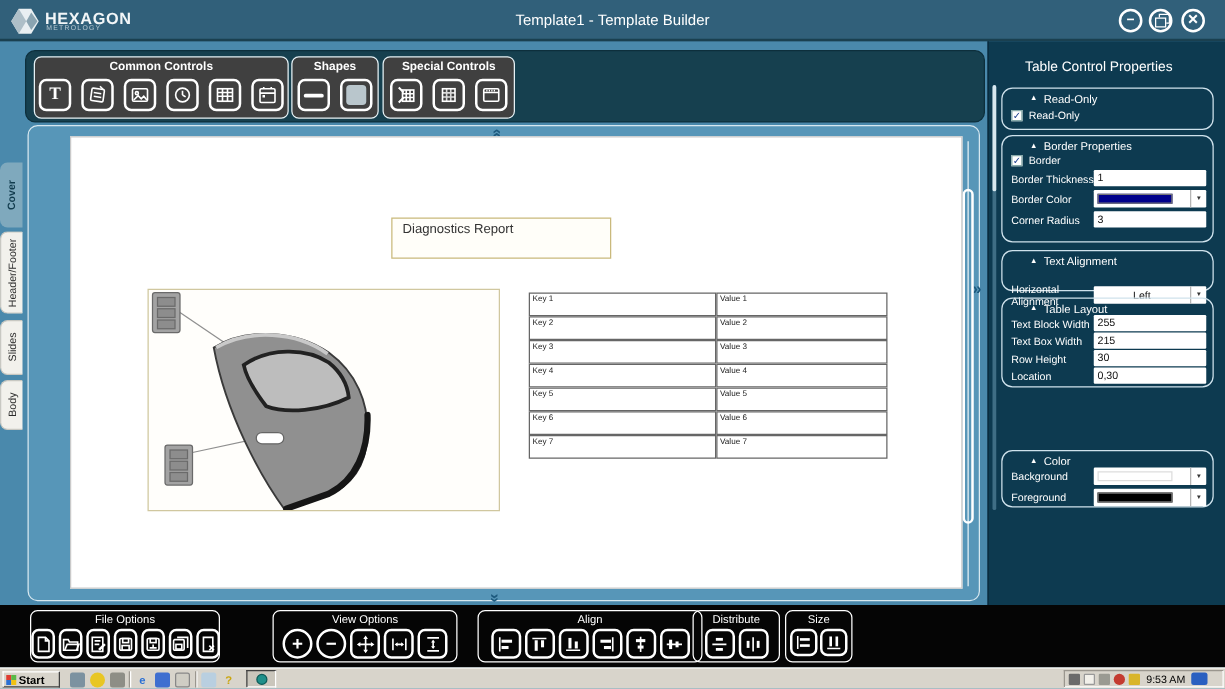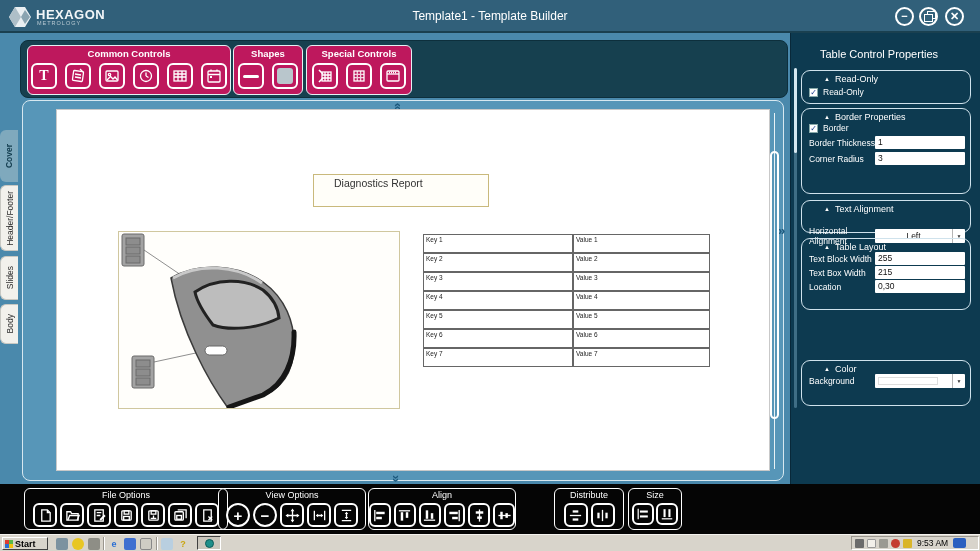--- a/index.html
+++ b/index.html
@@ -14,21 +14,21 @@
   .brand-sub { position:absolute; left:37px; top:20px; color:#b8c9d2; font-size:5.5px; letter-spacing:1px; }
   .app-title { position:absolute; left:0; top:9px; width:980px; text-align:center; color:#ffffff; font-size:12px; }
   .winbtn { position:absolute; top:7px; width:19px; height:19px; border:2px solid #fff; border-radius:50%; color:#fff;
             display:flex; align-items:center; justify-content:center; font-size:11px; font-weight:bold; line-height:1; cursor:default; }
   .restore-glyph{position:relative;width:10px;height:9px;}
   .restore-glyph::before{content:"";position:absolute;left:3px;top:-1px;width:7px;height:6px;border:1px solid #fff;}
   .restore-glyph::after{content:"";position:absolute;left:0;top:2px;width:7px;height:6px;border:1px solid #fff;background:#31607a;}
 
   
   .top-toolbar { position:absolute; left:20px; top:40px; width:768px; height:58px; background:#16404f; border:1px solid #0d2f3c; border-radius:8px; }
-  .tgroup { position:absolute; top:4px; height:50px; background:#be185d; border:1px solid #e6f1f5; border-radius:6px; }
+  .tgroup { position:absolute; top:4px; height:50px; background:#404040; border:1px solid #e6f1f5; border-radius:6px; }
   .tgroup-label { text-align:center; color:#fff; font-size:9.5px; font-weight:bold; margin-top:2px; }
   .tbtn-row { display:flex; gap:8px; justify-content:center; margin-top:4px; }
   .tbtn { width:26px; height:26px; border:2px solid #fff; border-radius:6px; display:flex; align-items:center; justify-content:center; color:#fff; background:transparent; }
   .tbtn svg { stroke:#fff; fill:none; stroke-width:1.3; }
   .glyph-T { font-size:14px; font-weight:bold; color:#fff; font-family:"Liberation Serif", serif; }
   .line-glyph { width:16px; height:3px; background:#fff; border-radius:2px; }
   .rect-glyph { width:16px; height:16px; background:#b9c6cc; border-radius:3px; }
 
   
   .side-tab { position:absolute; left:0; width:18px; border-radius:6px 0 0 6px; display:flex; align-items:center; justify-content:center; }
@@ -37,21 +37,21 @@
   .side-tab.active span { color:#123c4e; font-weight:bold; }
   .side-tab.inactive { background:#f2f1ec; border:1px solid #c8c8c2; border-right:none; }
 
   
   .surround { position:absolute; left:22px; top:100px; width:762px; height:381px; background:#5796b8; border:1px solid #d7e8f0; border-radius:8px; }
   .page { position:absolute; left:33px; top:8px; width:714px; height:362px; background:#ffffff; border:1px solid #c9c9c9; }
   .chev { color:#1d5a7e; font-size:13px; font-weight:bold; }
   .vtrack { position:absolute; left:751px; top:12px; width:1px; height:356px; background:#e8f2f6; }
   .vthumb { position:absolute; left:747px; top:50px; width:9px; height:268px; border:2px solid #ffffff; border-radius:5px; }
 
-  .canvas-textbox { position:absolute; border:1px solid #c9b97c; background:#fffef9; font-size:10.5px; color:#333; padding:2px 20px; }
+  .canvas-textbox { position:absolute; border:1px solid #c9b97c; background:#fffef9; font-size:10.5px; color:#333; padding:2px 8px; }
   .canvas-image { position:absolute; border:1px solid #d0c79f; background:#fffefb; }
 
   .attr-table { position:absolute; }
   .attr-hrow { display:flex; }
   .attr-hcell1 { width:150px; height:17px; background:#c4c4c4; border:1px solid #555; font-family:"Liberation Serif", serif; font-size:11px; color:#111; padding:0 3px; }
   .attr-hcell2 { width:137px; height:17px; background:#fff; border:1px solid #999; border-left:none; }
   .attr-row { display:flex; }
   .attr-cell { background:#fff; border:1px solid #666; font-size:6.5px; color:#222; padding:1px 2px; height:19px; }
   .attr-key { width:150px; }
   .attr-val { width:137px; }
@@ -312,20 +312,28 @@
         </div>
       <div class="frow" style="margin-top:1px">
         <span class="cb checked"></span>
         <span class="flabel">Border</span>
       </div>
       <div class="frow">
         <span class="flabel">Border Thickness</span>
         <span class="tinput">1</span>
       </div>
       <div class="frow">
+        <span class="flabel">Border Color</span>
+        <span class="dropdown">
+          <span class="swatch" style="background: rgb(0, 0, 139);"></span>
+          <span style="flex:1"></span>
+          <span class="dd-arrow">▼</span>
+        </span>
+      </div>
+      <div class="frow">
         <span class="flabel">Corner Radius</span>
         <span class="tinput">3</span>
       </div>
     </div>
 
     <div class="section" style="top:167px;height:33px">
       <div class="sec-head">
           <span class="tri">▲</span>
           <span>Text Alignment</span>
         </div>
@@ -343,20 +351,24 @@
           <span class="tri">▲</span>
           <span>Table Layout</span>
         </div>
       <div class="frow" style="margin-top:0">
         <span class="flabel">Text Block Width</span>
         <span class="tinput">255</span>
       </div>
       <div class="frow" style="margin-top:1px">
         <span class="flabel">Text Box Width</span>
         <span class="tinput">215</span>
+      </div>
+      <div class="frow" style="margin-top:1px">
+        <span class="flabel">Row Height</span>
+        <span class="tinput">30</span>
       </div>
       <div class="frow" style="margin-top:1px">
         <span class="flabel">Location</span>
         <span class="tinput">0,30</span>
       </div>
     </div>
 
 
     <div class="section" style="top:327px;height:46px">
       <div class="sec-head">
@@ -364,25 +376,33 @@
           <span>Color</span>
         </div>
       <div class="frow" style="margin-top:0">
         <span class="flabel">Background</span>
         <span class="dropdown">
           <span class="swatch" style="border-color: rgb(221, 221, 221); background: rgb(255, 255, 255);"></span>
           <span style="flex:1"></span>
           <span class="dd-arrow">▼</span>
         </span>
       </div>
+      <div class="frow">
+        <span class="flabel">Foreground</span>
+        <span class="dropdown">
+          <span class="swatch" style="background: rgb(0, 0, 0);"></span>
+          <span style="flex:1"></span>
+          <span class="dd-arrow">▼</span>
+        </span>
+      </div>
     </div>
   </div>
 
   <div class="bottom-bar">
-    <div class="bgroup" style="left:24px;width:204px">
+    <div class="bgroup" style="left:24px;width:152px">
       <div class="bgroup-label">File Options</div>
       <div class="bbtn-row">
         <div class="bbtn">
             <svg width="15" height="15" viewBox="0 0 16 16">
               <path d="M4,2 h6 l3,3 v9 h-9 z"></path>
               <path d="M10,2 v3 h3"></path>
             </svg>
           </div>
         <div class="bbtn">
             <svg width="15" height="15" viewBox="0 0 16 16">
@@ -450,21 +470,21 @@
           </div>
         <div class="bbtn">
             <svg width="15" height="15" viewBox="0 0 16 16">
               <path d="M3,2.5 h10 M3,13.5 h10 M8,5 v6"></path>
               <path class="f" d="M8,4 l-1.8,2.5 h3.6 z M8,12 l-1.8,-2.5 h3.6 z"></path>
             </svg>
           </div>
       </div>
     </div>
 
-    <div class="bgroup" style="left:368px;width:148px">
+    <div class="bgroup" style="left:382px;width:180px">
       <div class="bgroup-label">Align</div>
       <div class="bbtn-row">
         <div class="bbtn">
             <svg width="15" height="15" viewBox="0 0 16 16">
               <path d="M3,2 v12"></path>
               <rect class="f" x="4.5" y="4" width="9" height="2.6"></rect>
               <rect class="f" x="4.5" y="9.4" width="6" height="2.6"></rect>
             </svg>
           </div>
         <div class="bbtn">

